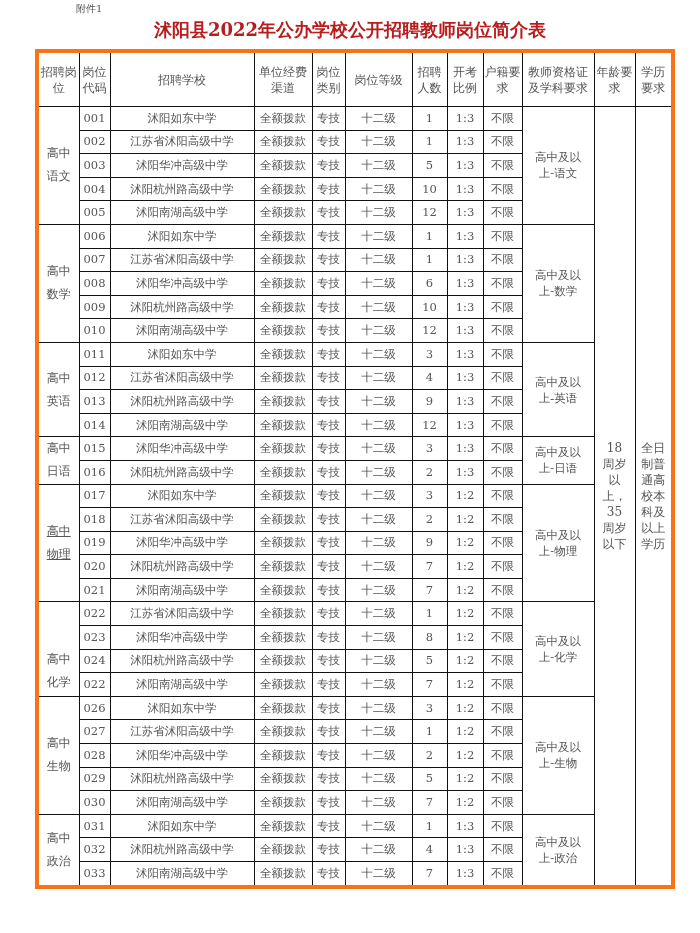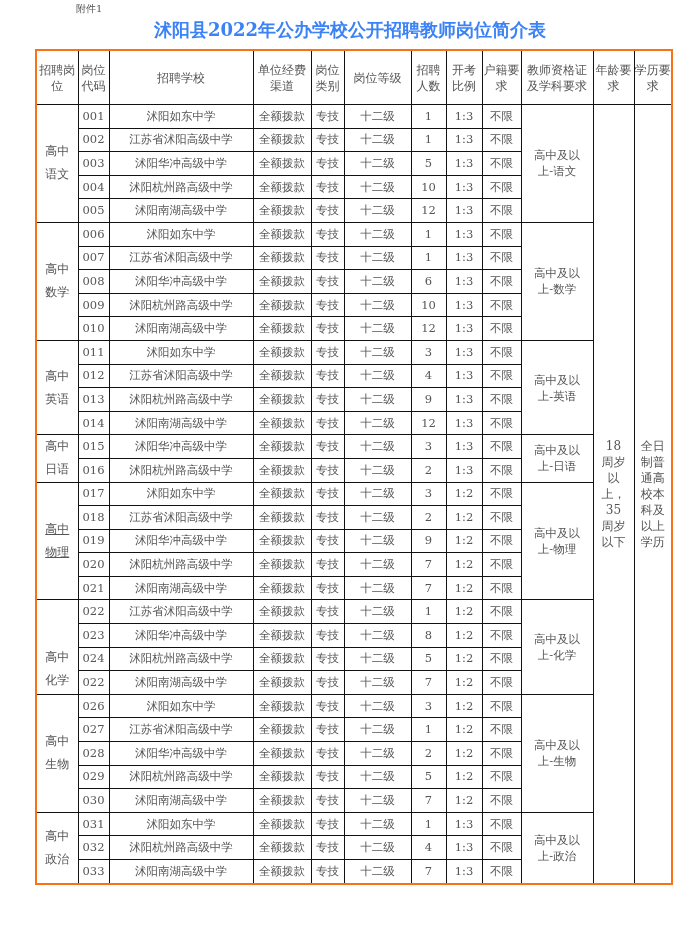--- a/index.html
+++ b/index.html
@@ -1,22 +1,22 @@
 <!DOCTYPE html>
 <html><head>
 <meta charset="utf-8">
 <style>
   html, body { margin: 0; padding: 0; background: #ffffff; }
   body { width: 700px; height: 933px; position: relative; overflow: hidden;
          font-family: "DejaVu Serif", "Liberation Serif", serif; color: #333; }
   .attachment { position: absolute; left: 76px; top: 2px; font-size: 10px; color: #555; }
   .title { position: absolute; left: 0; width: 700px; top: 18px; text-align: center;
-           font-size: 18px; font-weight: bold; color: #3b82f6; letter-spacing: 0px; }
+           font-size: 18px; font-weight: bold; color: #b91c1c; letter-spacing: 0px; }
   table { position: absolute; left: 35px; top: 49px; border-collapse: collapse;
-          table-layout: fixed; border: 2px solid #f97316; }
+          table-layout: fixed; border: 4px solid #f97316; }
   td, th { border: 1.5px solid #111; padding: 0; text-align: center; vertical-align: middle;
            font-size: 11.5px; color: #555; font-weight: normal; line-height: 15px; overflow: hidden; }
   th { height: 53px; color: #555; font-size: 12px; line-height: 16px; }
   td { height: 22.6px; }
   td.cat { font-size: 12px; line-height: 23px; }
   td.req { font-size: 11.5px; line-height: 16px; }
   td.vert { font-size: 12px; line-height: 16px; }
   td.num { font-family: "DejaVu Serif", serif; }
 </style>
 </head>

